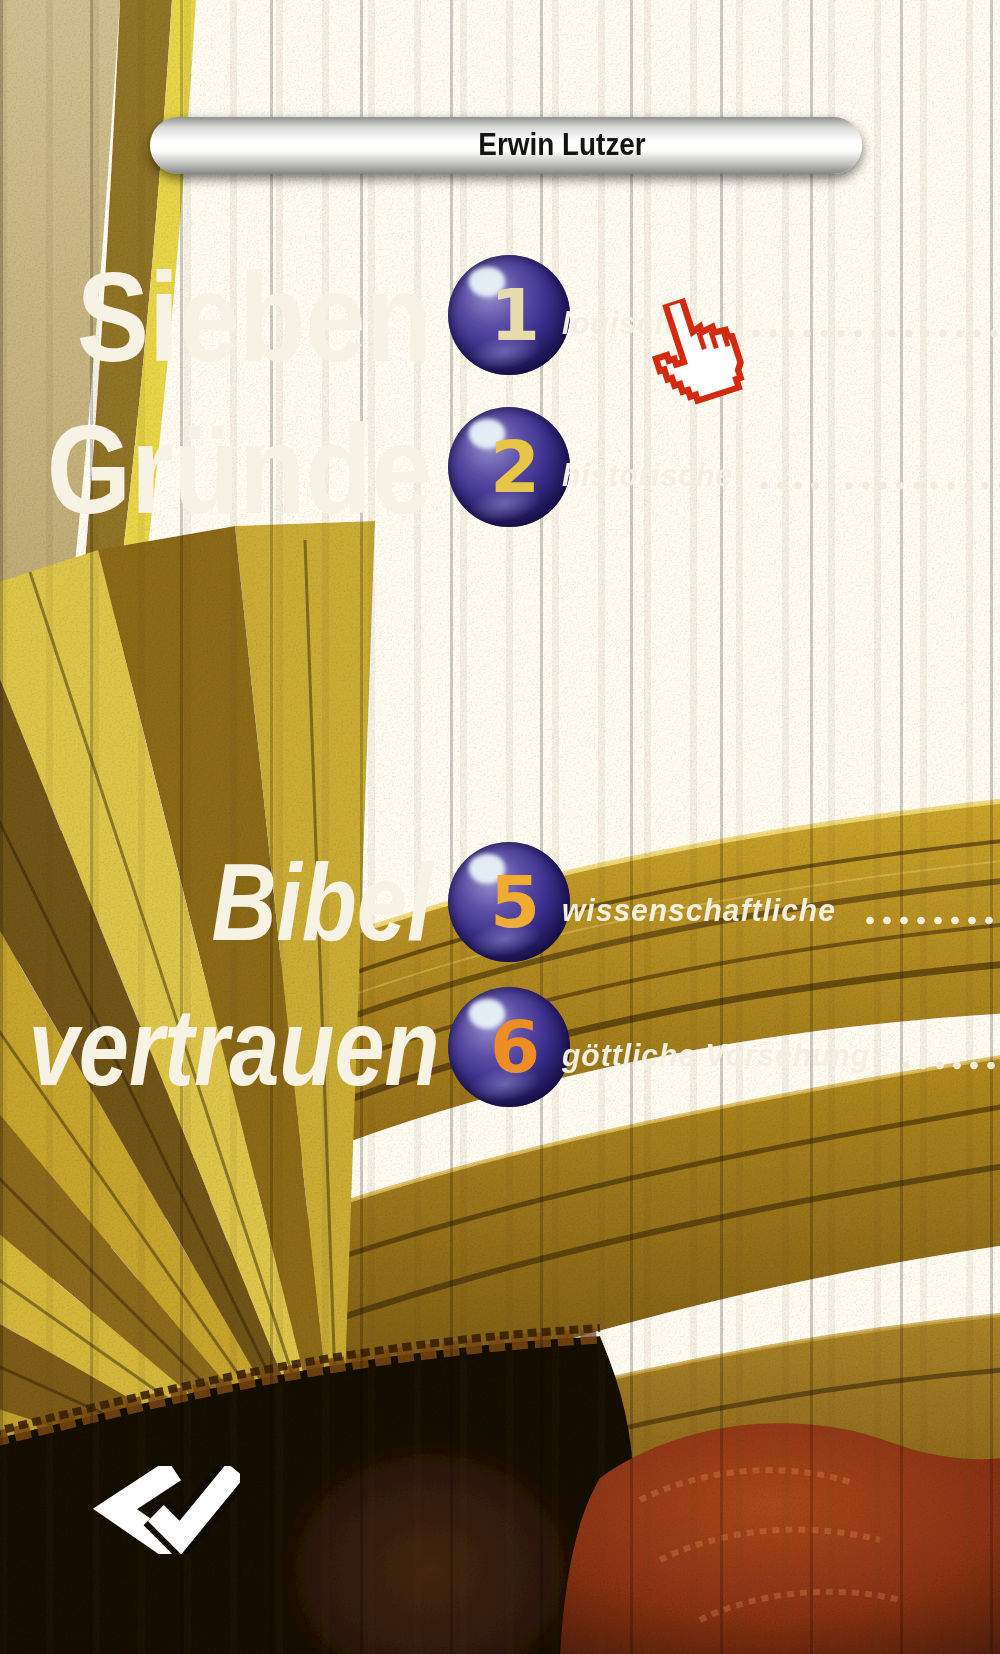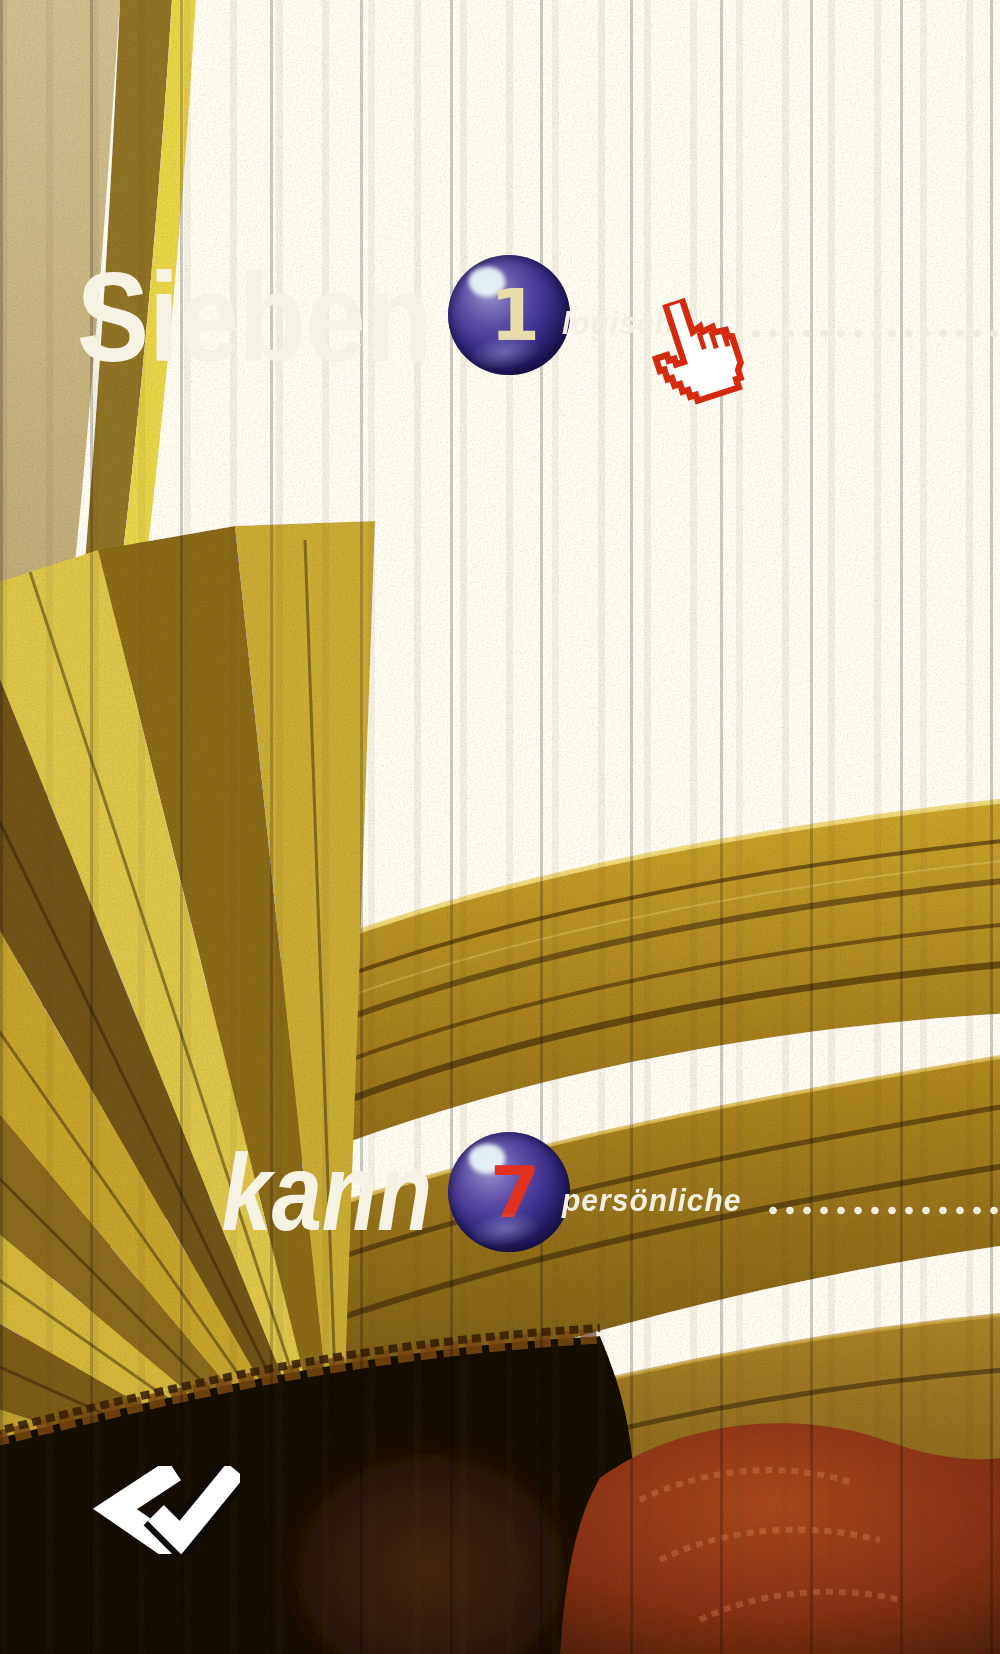--- a/index.html
+++ b/index.html
@@ -165,47 +165,70 @@
       <g>
         <path d="M600,1478 C680,1420 800,1408 890,1442 C950,1464 1000,1462 1030,1452 L1030,1654 L560,1654 C565,1580 575,1520 600,1478 Z" fill="url(#rustGrad)"></path>
         <path d="M640,1500 C700,1470 780,1460 850,1482 M660,1560 C720,1530 800,1520 880,1540 M700,1620 C760,1590 840,1585 900,1600" fill="none" stroke="rgba(235,165,110,.28)" stroke-width="6" stroke-dasharray="7 6"></path>
       </g>
     </g>
   </svg>
 
   <div id="streaks"></div>
   <div class="scratch" style="left:540px;top:224px;width:400px;transform:rotate(-7deg);"></div>
 
+  <div class="pill">
+    <div class="author">Erwin Lutzer</div>
+  </div>
 
   <div class="row" style="top:239px">
     <div class="word upright">Sieben</div>
     <div class="sphere">
       <span class="num" style="color: rgb(233, 220, 171);">1</span>
     </div>
     <div class="labelline">
       <span class="label">logische</span>
       <span class="dots"></span>
     </div>
   </div>
 
-
-
-
-
-
-  <div class="row" style="top:1116px">
-    <div class="word slant">kann</div>
-    <div class="sphere">
-      <span class="num" style="color: rgb(224, 48, 31);">7</span>
-    </div>
-    <div class="labelline">
-      <span class="label">persönliche</span>
-      <span class="dots"></span>
-    </div>
-  </div>
+  <div class="row" style="top:391px">
+    <div class="word upright">Gründe</div>
+    <div class="sphere">
+      <span class="num" style="color: rgb(230, 198, 68);">2</span>
+    </div>
+    <div class="labelline">
+      <span class="label">historische</span>
+      <span class="dots"></span>
+    </div>
+  </div>
+
+
+
+  <div class="row" style="top:826px">
+    <div class="word slant">Bibel</div>
+    <div class="sphere">
+      <span class="num" style="color: rgb(240, 171, 49);">5</span>
+    </div>
+    <div class="labelline">
+      <span class="label">wissenschaftliche</span>
+      <span class="dots"></span>
+    </div>
+  </div>
+
+  <div class="row" style="top:971px">
+    <div class="word slant">vertrauen</div>
+    <div class="sphere">
+      <span class="num" style="color: rgb(238, 141, 35);">6</span>
+    </div>
+    <div class="labelline">
+      <span class="label">göttliche Vorsehung</span>
+      <span class="dots"></span>
+    </div>
+  </div>
+
 
   <svg class="cursor" viewBox="0 0 16 18">
     <path d="M6,0 L9,0 L9,6 L10.5,5.5 L10.5,6.5 L12.5,6.2 L12.5,7.2 L14.5,7.4 L14.5,8.6 L15.2,8.8 L15.2,13.5 L14.4,14.6 L14.4,16 L13.6,16 L13.6,17.5 L6.2,17.5 L6.2,16.4 L5.2,16.4 L5.2,15.2 L4.2,15.2 L4.2,13.8 L3.2,13.8 L3.2,12.4 L2.4,12.4 L2.4,10.6 L1.6,10.6 L1.6,8.4 L3.6,8.4 L3.6,9.4 L4.6,9.4 L4.6,10.4 L6,10.4 Z" fill="#ffffff" stroke="#d42b10" stroke-width="1.1" stroke-linejoin="miter"></path>
     <path d="M10,6.4 L10,9.4 M12,6.9 L12,9.9 M14,7.7 L14,10.2" stroke="#d42b10" stroke-width="0.85" fill="none"></path>
   </svg>
 
   <svg class="logo" viewBox="0 0 152 86">
     <polyline points="88,4 30,42 88,82" fill="none" stroke="#ffffff" stroke-width="24"></polyline>
     <polyline points="70,46 94,70 148,4" fill="none" stroke="#0d0a07" stroke-width="34"></polyline>
     <polyline points="70,46 94,70 148,4" fill="none" stroke="#ffffff" stroke-width="22"></polyline>

